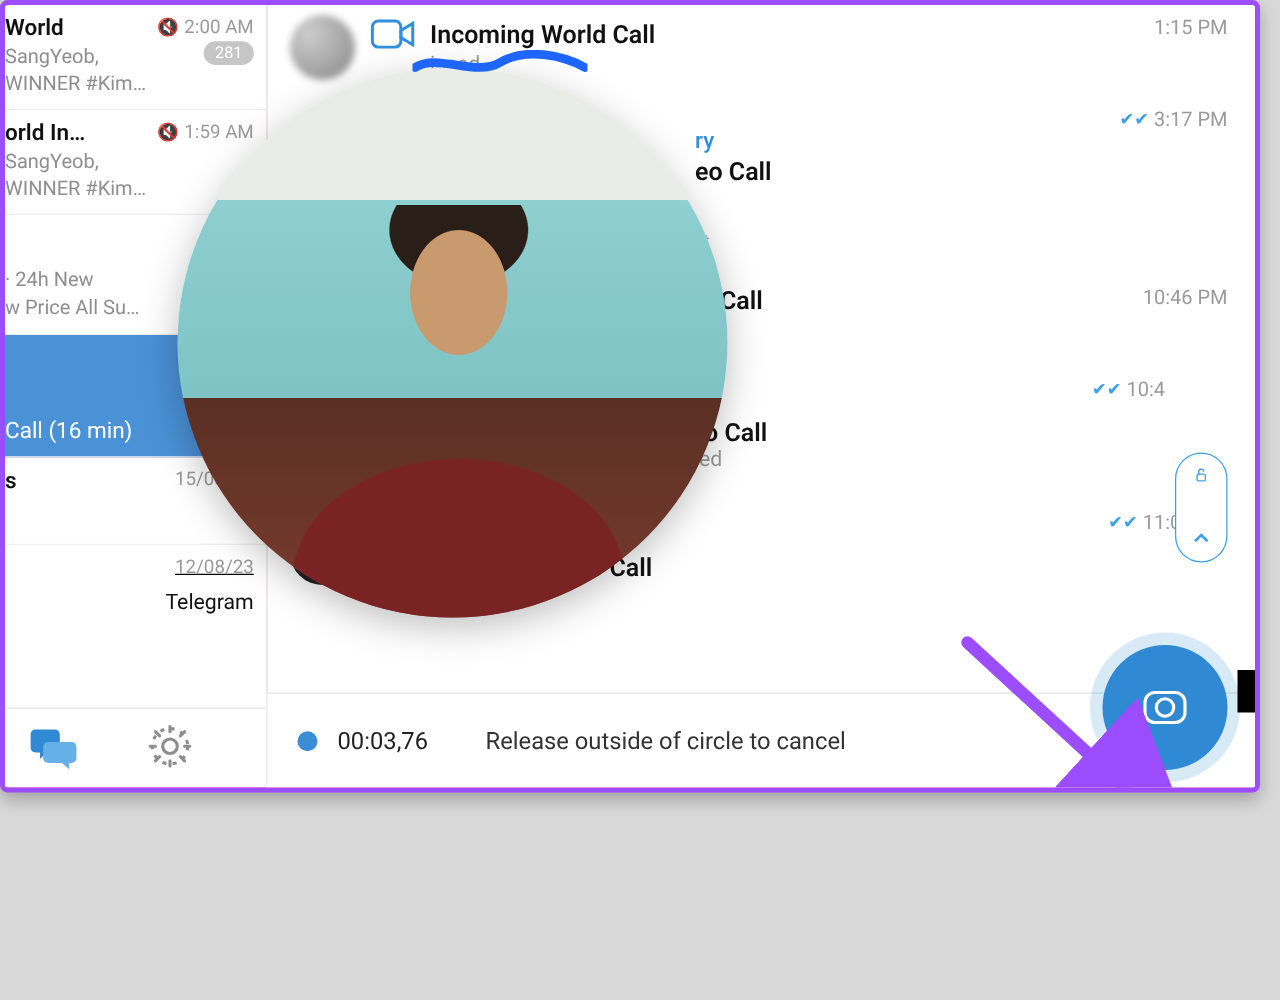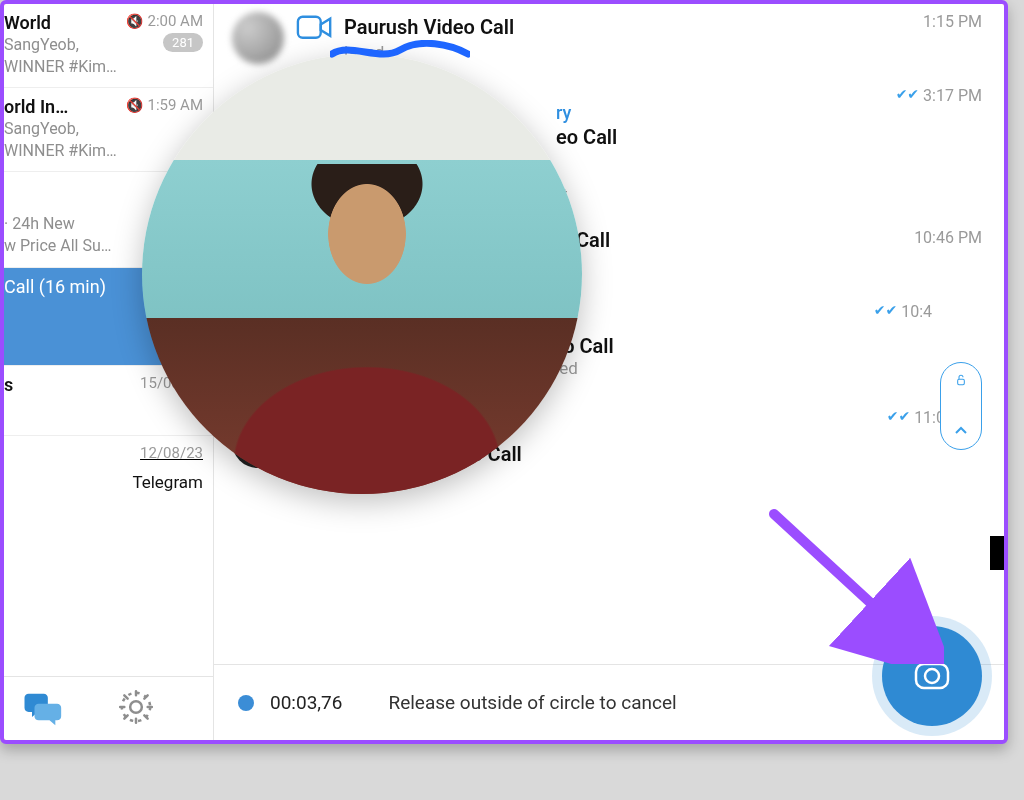--- a/index.html
+++ b/index.html
@@ -1,20 +1,20 @@
 <!DOCTYPE html>
 <html><head>
 <meta charset="utf-8">
 <style>
   * { box-sizing: border-box; margin: 0; padding: 0; }
   html, body { width: 1024px; height: 800px; overflow: hidden; font-family: -apple-system, BlinkMacSystemFont, "Segoe UI", Roboto, Helvetica, Arial, sans-serif; }
   body { background: #d9d9d9; }
 
   .frame {
-    position: absolute; left: 0; top: 0; width: 1008px; height: 744px;
+    position: absolute; left: 0; top: 0; width: 1008px; height: 634px;
     background: #ec4899; border: 4px solid #9b4dff; border-radius: 6px;
     box-shadow: 0 6px 14px rgba(0,0,0,.25);
     overflow: hidden;
   }
 
   
   .sidebar {
     position: absolute; left: 0; top: 0; width: 210px; height: 100%;
     border-right: 1px solid #e4e4e4; background: #fff;
   }
@@ -27,21 +27,21 @@
   .chat-item .name { font-weight:600; font-size:18px; color:#111; white-space:nowrap; overflow:hidden; text-overflow:ellipsis; max-width:120px;}
   .chat-item .time { font-size:15px; color:#9a9a9a; white-space:nowrap; }
   .chat-item .preview { font-size:16px; color:#8e8e8e; line-height:1.25; margin-top:2px; }
   .badge {
     display:inline-block; background:#c6c6c6; color:#fff; font-size:13px;
     border-radius:12px; padding:2px 9px; margin-left:4px;
   }
   .mute-icon { color:#bdbdbd; font-size:14px; margin-left:2px; }
 
   .chat-selected-big {
-    height: 98px; background:#4a91d6; color:#fff; display:flex; align-items:flex-start;
+    height: 98px; background:#4a91d6; color:#fff; display:flex; align-items:flex-end;
   }
   .chat-selected-big span { font-size:18px; }
 
   .sidebar-bottom {
     position:absolute; left:0; bottom:0; width:100%; height:64px;
     border-top:1px solid #e4e4e4; display:flex; align-items:center;
     padding:0 18px; gap:54px;
   }
   .sidebar-bottom svg { width:40px; height:40px; }
 
@@ -68,21 +68,21 @@
   .call-line { display:flex; align-items:center; gap:10px; }
   .video-icon {
     width:38px; height:30px; flex:0 0 38px;
     display:flex; align-items:center; justify-content:center;
   }
   .call-text { font-size:20px; font-weight:600; color:#111; }
   .call-sub { font-size:17px; color:#9a9a9a; margin-left:48px; }
   .call-sub.green::before { content:"↗ "; color:#34c759; font-weight:700; }
   .timestamp {
     position:absolute; right:22px; top:8px; font-size:16px; color:#9a9a9a;
-    display:flex; gap:4px;
+    display:flex; align-items:center; gap:4px;
   }
   .dbl-check { color:#3aa0ea; font-size:14px; }
 
   .date-sep {
     color:#9a9a9a; font-size:17px; padding:16px 0;
   }
 
   
   .scroll-widget {
     position:absolute; right:22px; top:358px; width:42px; height:88px;
@@ -223,21 +223,21 @@
     <div class="msg-row">
       <span class="avatar blur"></span>
       <div class="msg-body">
         <div class="call-line">
           <span class="video-icon">
             <svg viewBox="0 0 40 30" fill="none" stroke="#2f8fe0" stroke-width="2.5">
                 <rect x="2" y="4" width="24" height="22" rx="5"></rect>
                 <path d="M26 12l10-6v18l-10-6z"></path>
               </svg>
           </span>
-          <span class="call-text">Paurush Video Call</span>
+          <span class="call-text">Incoming World Call</span>
         </div>
         <div class="call-sub">issed</div>
       </div>
       <div class="timestamp">
           <span>1:15 PM</span>
         </div>
     </div>
 
     <div class="msg-row" style="padding-top:24px;">
       <span class="avatar" style="visibility:hidden;"></span>

